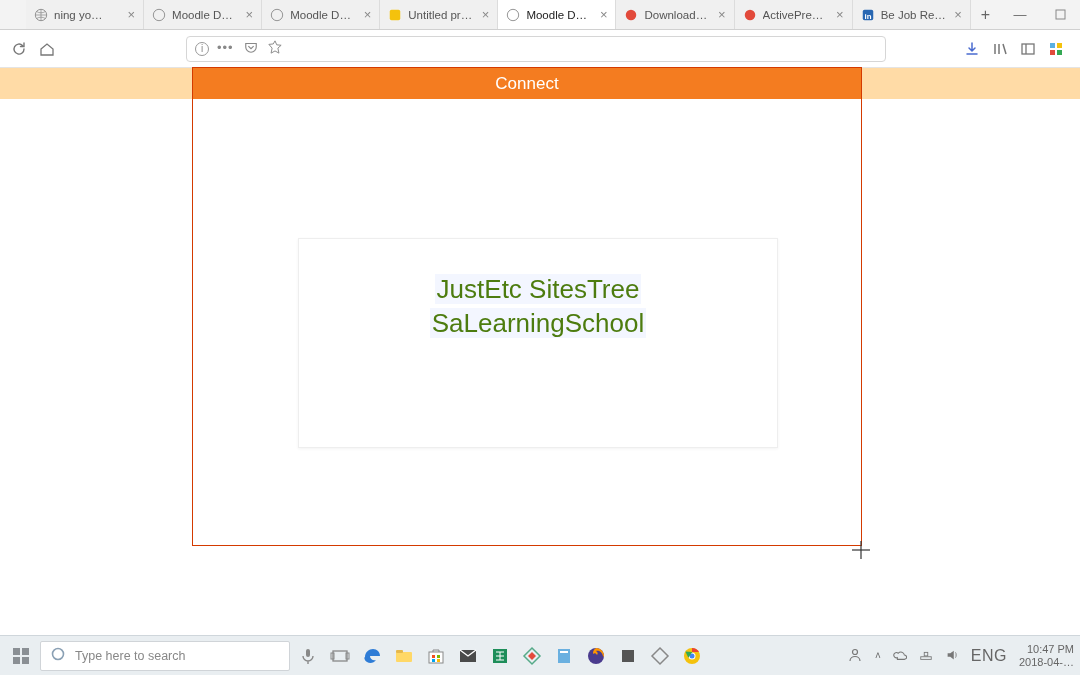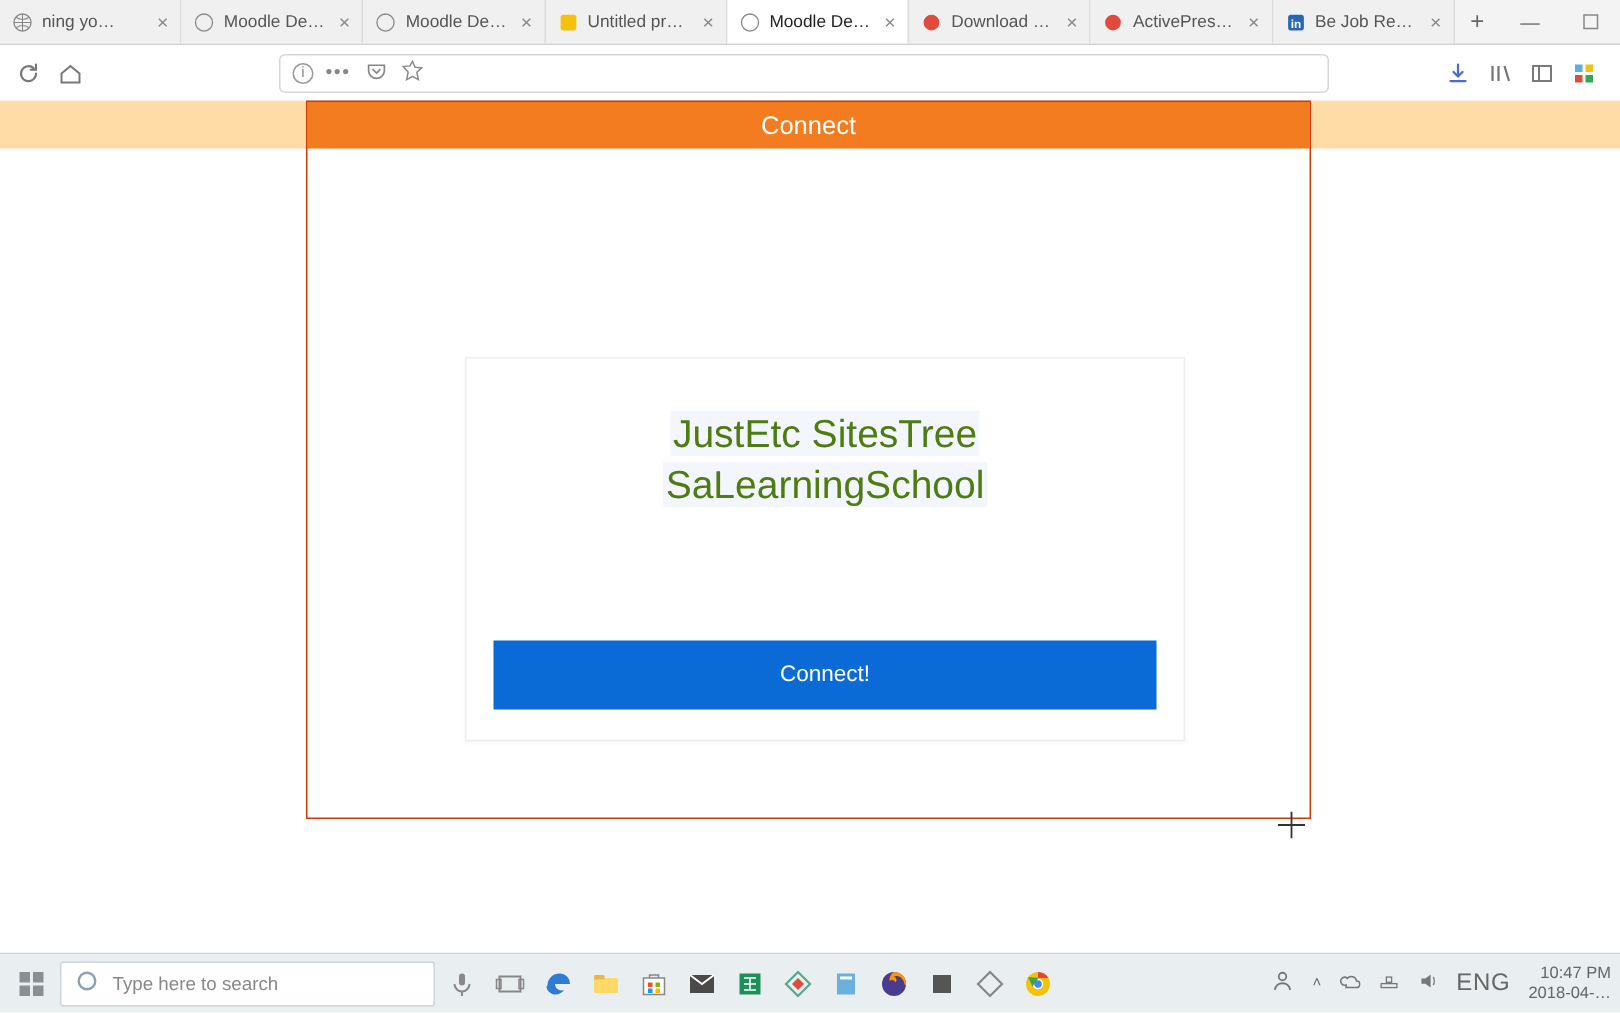--- a/index.html
+++ b/index.html
@@ -7,20 +7,21 @@
 
   
   .browser-tabs {
     height: 30px;
     background: #f3f3f3;
     display: flex;
     align-items: stretch;
     font-size: 11.5px;
     color: #555;
     border-bottom: 1px solid #d0d0d0;
+    padding-left: 26px;
   }
   .tab {
     display: flex;
     align-items: center;
     padding: 0 6px 0 8px;
     border-right: 1px solid #dcdcdc;
     gap: 6px;
     width: 128px;
     min-width: 0;
     cursor: default;
@@ -67,21 +68,21 @@
   .url-actions { display:flex; gap:10px; color:#888; }
   .right-icons { display:flex; gap:12px; margin-left:auto; margin-right:6px; }
   .right-icons .ri { width:16px; height:16px; display:flex; align-items:center; justify-content:center; color:#6a6a8a; }
   .right-icons .ri svg { width:16px; height:16px; }
 
   
   .viewport { position: relative; width:100%; height: calc(675px - 30px - 38px - 40px); background:#fff; }
   .page-top-band { height: 31px; background: #ffdba6; width:100%; }
   .app-frame {
     position: absolute;
-    left: 205px; top: 0;
+    left: 193px; top: 0;
     width: 668px; height: 477px;
     background: #fff;
     outline: 1px solid #d43a00;
   }
   .app-header {
     height: 31px;
     background: #f47c20;
     color: #fff;
     display:flex; align-items:center; justify-content:center;
     font-size: 17px;
@@ -304,23 +305,20 @@
   <div class="app-frame">
     <div class="app-header">
       <span>Connect</span>
     </div>
 
     <div class="app-card">
       <div class="app-title">
         <span>JustEtc  SitesTree</span><br>
         <span>SaLearningSchool</span>
       </div>
-      <button class="connect-btn">
-        <span>Connect!</span>
-      </button>
     </div>
   </div>
 
   <div class="crosshair">
     <svg viewBox="0 0 18 18">
         <line x1="9" y1="0" x2="9" y2="18" stroke="#333" stroke-width="1.2"></line>
         <line x1="0" y1="9" x2="18" y2="9" stroke="#333" stroke-width="1.2"></line>
       </svg>
   </div>
 </div>

